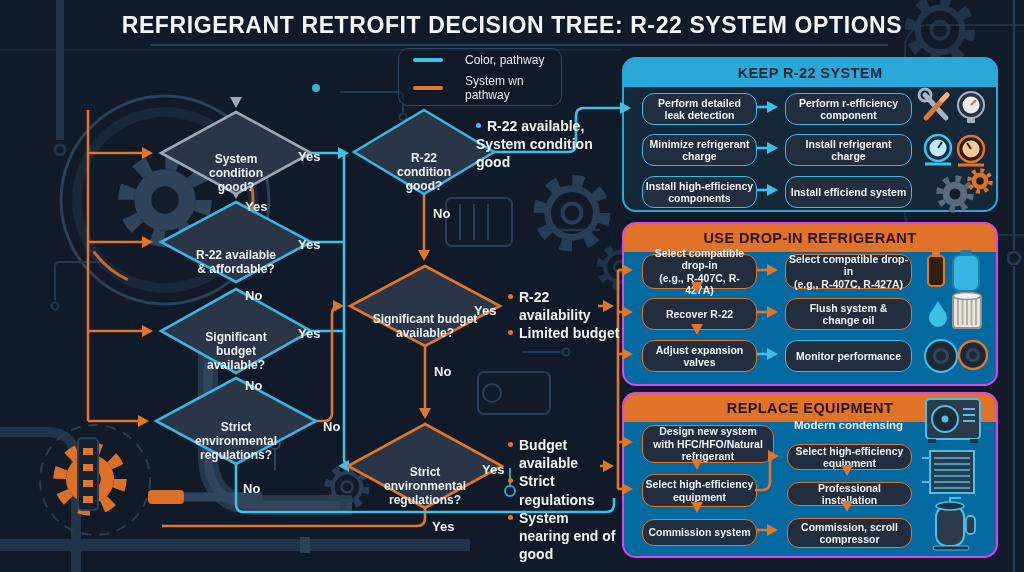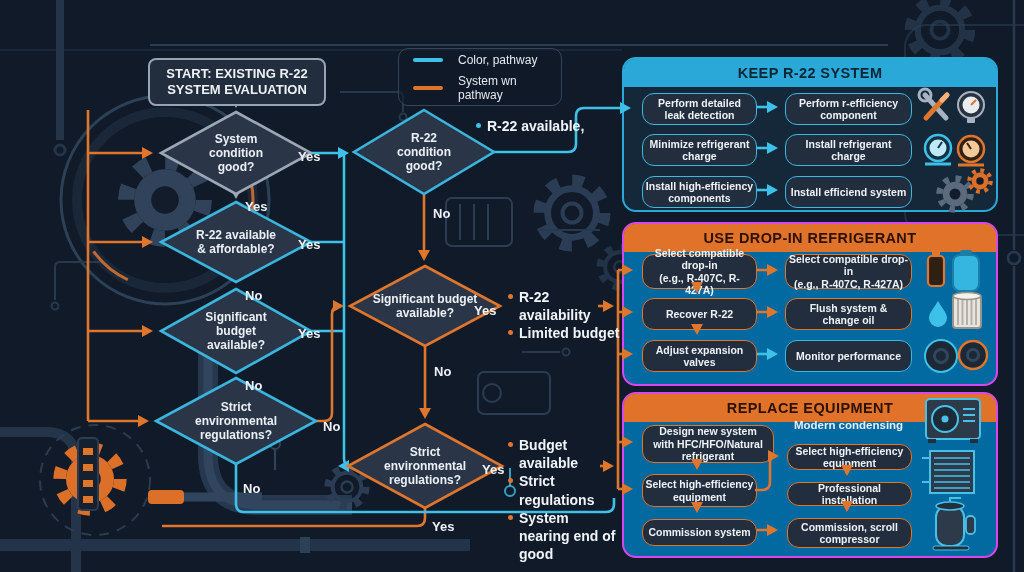--- a/index.html
+++ b/index.html
@@ -10,25 +10,25 @@
   .pre{white-space:pre-line;}
   
   .title{left:0;top:9px;width:1024px;height:32px;display:flex;align-items:center;justify-content:center;
          font-size:23px;font-weight:800;letter-spacing:.6px;color:#f3f6f9;}
   
   .startbox{left:148px;top:58px;width:174px;height:44px;display:flex;align-items:center;justify-content:center;
             text-align:center;font-size:13px;font-weight:800;line-height:1.25;background:#222e3e;
             border:2px solid #97a4b4;border-radius:8px;}
   .legend{left:398px;top:48px;width:164px;height:58px;border:1.5px solid #34465c;border-radius:10px;
           background:rgba(17,26,40,.55);display:flex;flex-direction:column;justify-content:center;gap:7px;padding:0 14px;box-sizing:border-box;}
-  .lrow{display:flex;align-items:center;gap:15px;font-size:12px;color:#e2e9ef;}
+  .lrow{display:flex;align-items:center;gap:22px;font-size:12px;color:#e2e9ef;}
   .swatch{width:30px;height:4px;border-radius:2px;flex:0 0 auto;}
   
   .dtext{display:flex;align-items:center;justify-content:center;text-align:center;
-         font-size:12px;font-weight:600;line-height:1.18;color:#eaf0f5;}
+         font-size:12px;font-weight:600;line-height:1.18;color:#eaf0f5;margin-top:20px;}
   .elabel{font-size:13px;font-weight:700;color:#eef2f6;margin-top:16px;}
   
   .anno{font-size:14px;font-weight:600;line-height:1.3;color:#f0f4f8;}
   .arow{display:flex;align-items:flex-start;}
   .dot{width:5px;height:5px;border-radius:50%;margin:6px 6px 0 0;flex:0 0 auto;}
   .dot-c{background:#3ec1e8;} .dot-o{background:#e0762c;}
   
   .panel{position:absolute;box-sizing:border-box;border-radius:14px;}
   .p-keep{background:#15283a;border:2px solid #2aa9d8;}
   .p-warm{background:#0369a1;border:2px solid #d946ef;}
@@ -124,22 +124,21 @@
       <rect x="446" y="198" width="66" height="48" rx="6"></rect>
       <line x1="460" y1="204" x2="460" y2="240"></line>
         <line x1="474" y1="204" x2="474" y2="240"></line>
         <line x1="488" y1="204" x2="488" y2="240"></line>
       <rect x="478" y="372" width="72" height="42" rx="6"></rect>
       <circle cx="492" cy="393" r="9"></circle>
     </g>
     <rect x="150" y="44" width="738" height="2" fill="#33455c" opacity=".8"></rect>
   </svg>
 
-  <div class="abs startbox pre" style="z-index:4">START: EXISTING R-22
-SYSTEM EVALUATION</div>
+  <div class="abs title" style="z-index:4">REFRIGERANT RETROFIT DECISION TREE: R-22 SYSTEM OPTIONS</div>
 
   <div class="abs legend" style="z-index:4">
     <div class="lrow">
       <span class="swatch" style="background:#3ec1e8"></span>
       <span>Color, pathway</span>
     </div>
     <div class="lrow">
       <span class="swatch" style="background:#e0762c"></span>
       <span>System wn pathway</span>
     </div>
@@ -388,20 +387,23 @@
   <div class="abs elabel" style="z-index:4;left:323px;top:403px">No</div>
   <div class="abs elabel" style="z-index:4;left:243px;top:465px">No</div>
   <div class="abs elabel" style="z-index:4;left:482px;top:446px">Yes</div>
   <div class="abs elabel" style="z-index:4;left:432px;top:503px">Yes</div>
 
   <div class="abs anno" style="z-index:4;left:476px;top:117px;width:154px">
     <div class="arow">
         <span class="dot dot-c"></span>
         <span>R-22 available,</span>
       </div>
+    <div class="arow">
+        <span>System condition good</span>
+      </div>
   </div>
   <div class="abs anno" style="z-index:4;left:508px;top:288px;width:112px">
     <div class="arow">
         <span class="dot dot-o"></span>
         <span>R-22 availability</span>
       </div>
     <div class="arow">
         <span class="dot dot-o"></span>
         <span>Limited budget</span>
       </div>

